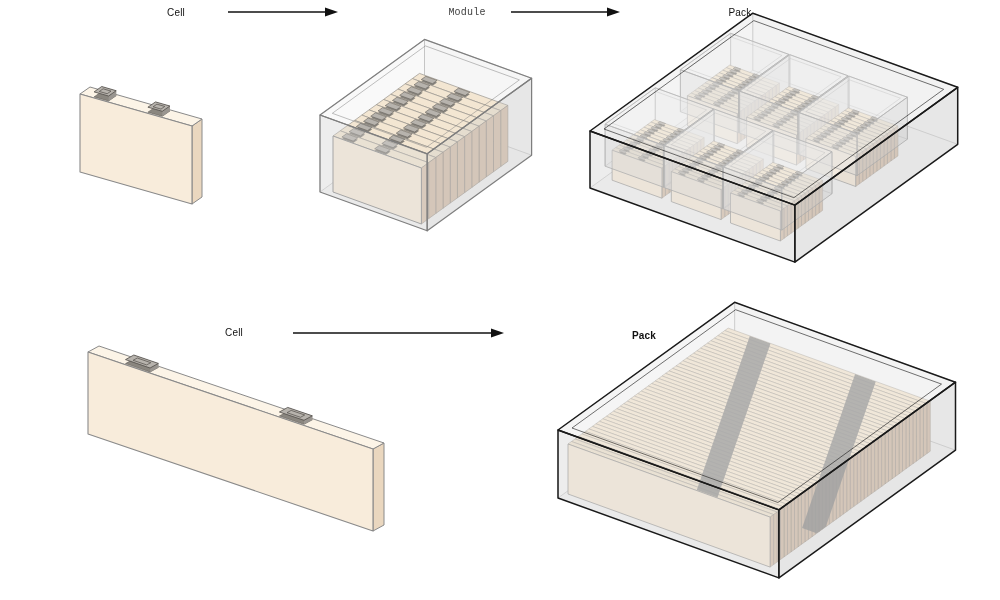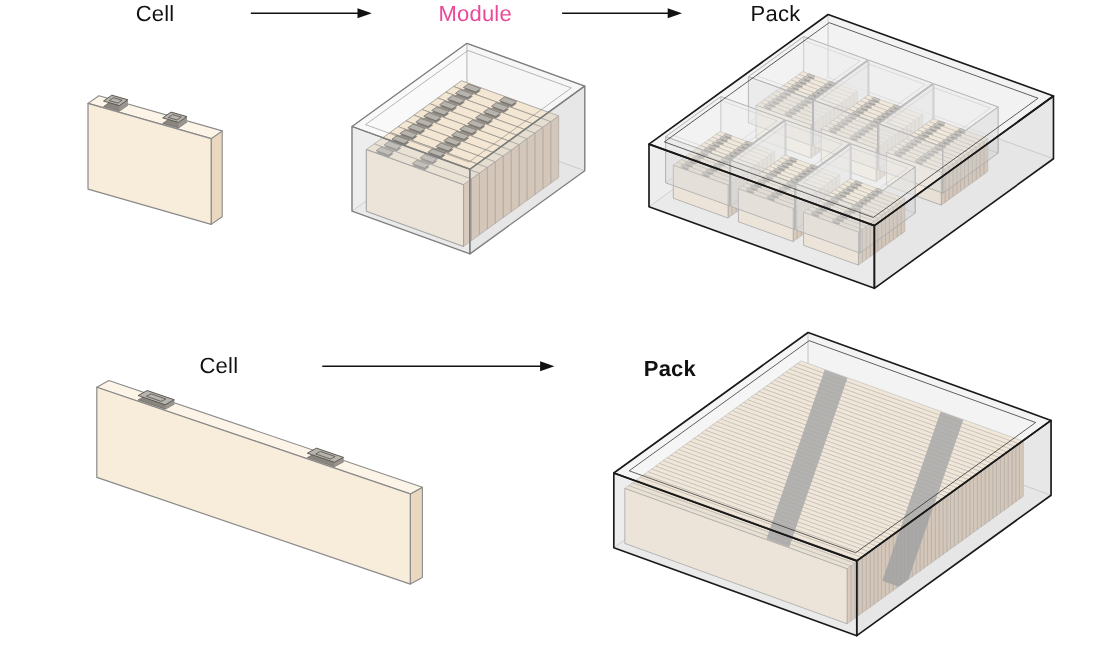--- a/index.html
+++ b/index.html
@@ -1,20 +1,20 @@
 <!DOCTYPE html>
 <html><head>
 <meta charset="utf-8">
 <style>
   html,body{margin:0;padding:0;}
   body{width:1000px;height:600px;position:relative;overflow:hidden;background:#ffffff;
        font-family:"Liberation Sans",sans-serif;}
   #canvas{position:absolute;left:0;top:0;width:1000px;height:600px;}
-  .lbl{position:absolute;transform:translate(-50%,-50%);font-size:20px;line-height:1;
-       white-space:nowrap;letter-spacing:0.2px;}
+  .lbl{position:absolute;transform:translate(-50%,-50%);font-size:10px;line-height:1;
+       white-space:nowrap;letter-spacing:0.2px;margin-left:35px;}
   .lbl.bold{font-weight:700;}
   .arrow line{stroke-width:1.4px;}
 </style>
 </head>
 <body style="background: rgb(255, 255, 255);">
 
 <svg id="canvas" xmlns="http://www.w3.org/2000/svg" viewBox="0 0 1000 600">
   <g class="arrow">
     <line x1="228" y1="12" x2="330" y2="12" stroke="#111111"></line>
     <polygon points="338,12 325,7.5 325,16.5" fill="#111111"></polygon>
@@ -736,16 +736,16 @@
     </g>
 <defs>
       <clipPath id="ctpclip">
         <polygon points="568.0,444.0 728.2,328.1 930.3,401.2 770.1,517.1"></polygon>
         <polygon points="770.1,517.1 930.3,401.2 930.3,451.2 770.1,567.1"></polygon>
       </clipPath>
     </defs>
   </svg>
 
 <div class="lbl" style="left: 141px; top: 13px; color: rgb(17, 17, 17);">Cell</div>
-<div class="lbl" style="left: 432px; top: 13px; color: #ec4899;">Module</div>
+<div class="lbl" style="left: 432px; top: 13px; color: #404040; font-family: Liberation Mono, monospace;">Module</div>
 <div class="lbl" style="left: 705px; top: 13px; color: rgb(17, 17, 17);">Pack</div>
 <div class="lbl" style="left: 199px; top: 333px; color: rgb(17, 17, 17);">Cell</div>
 <div class="lbl bold" style="left: 609px; top: 336px; color: rgb(17, 17, 17);">Pack</div>
 
 </body></html>

